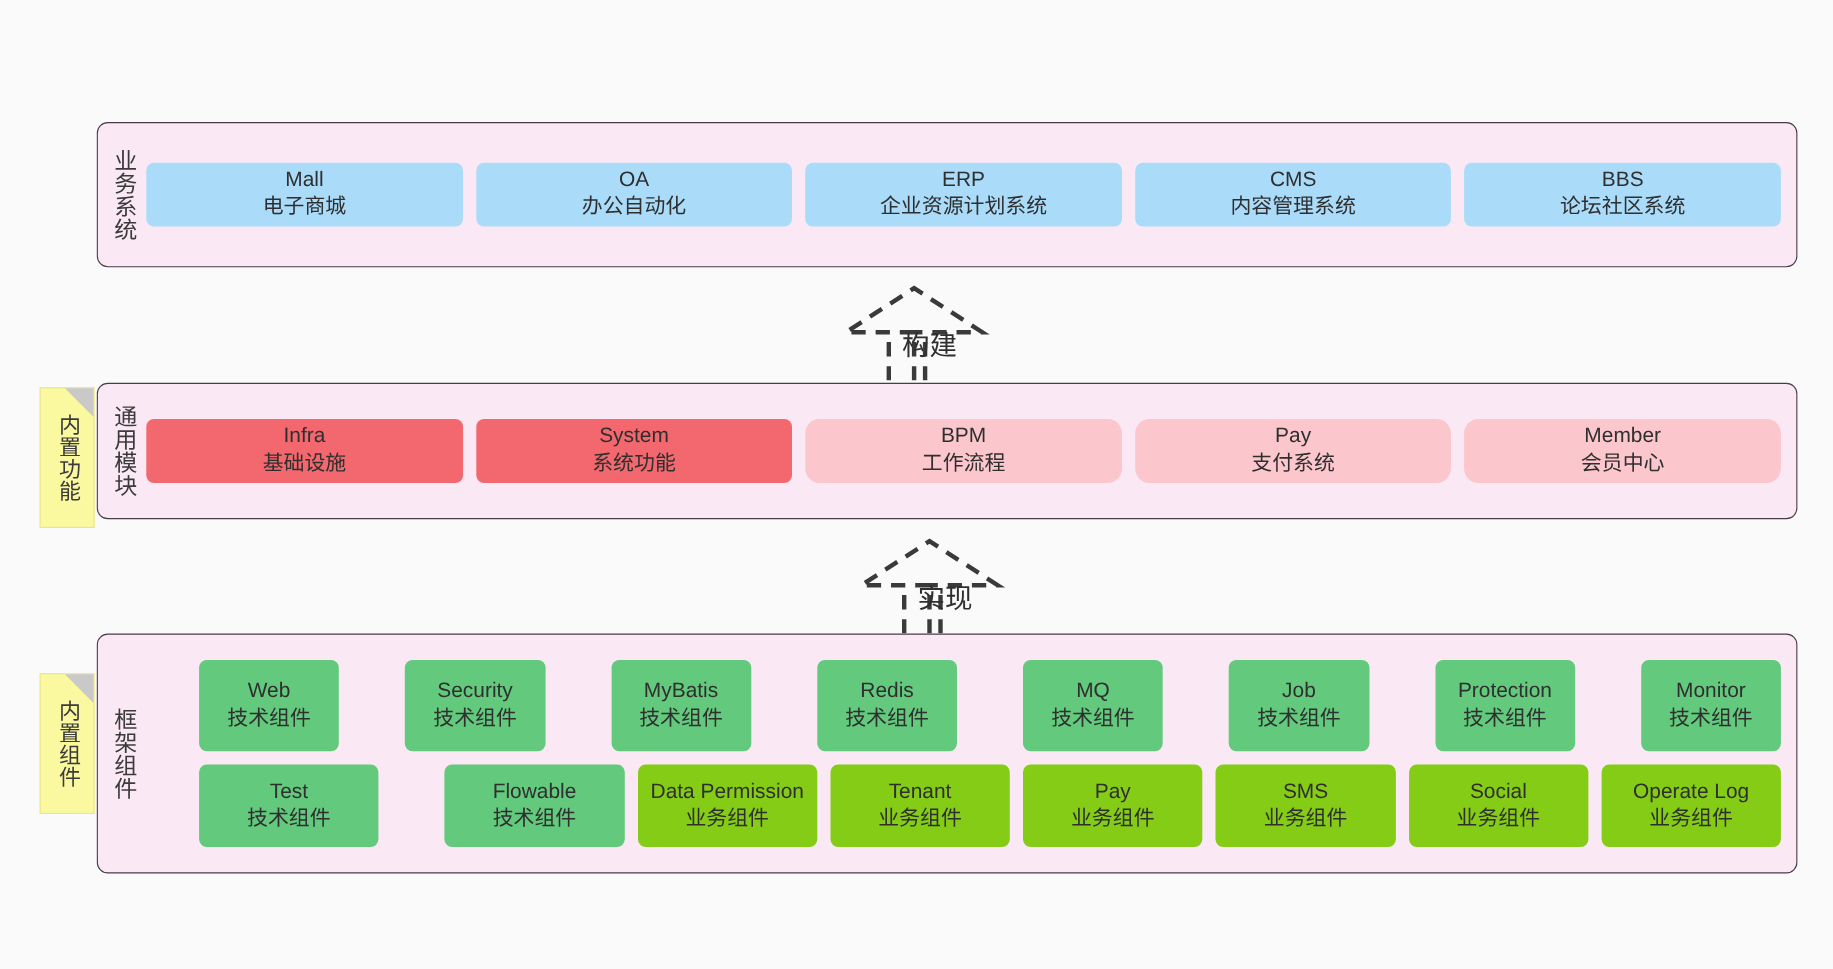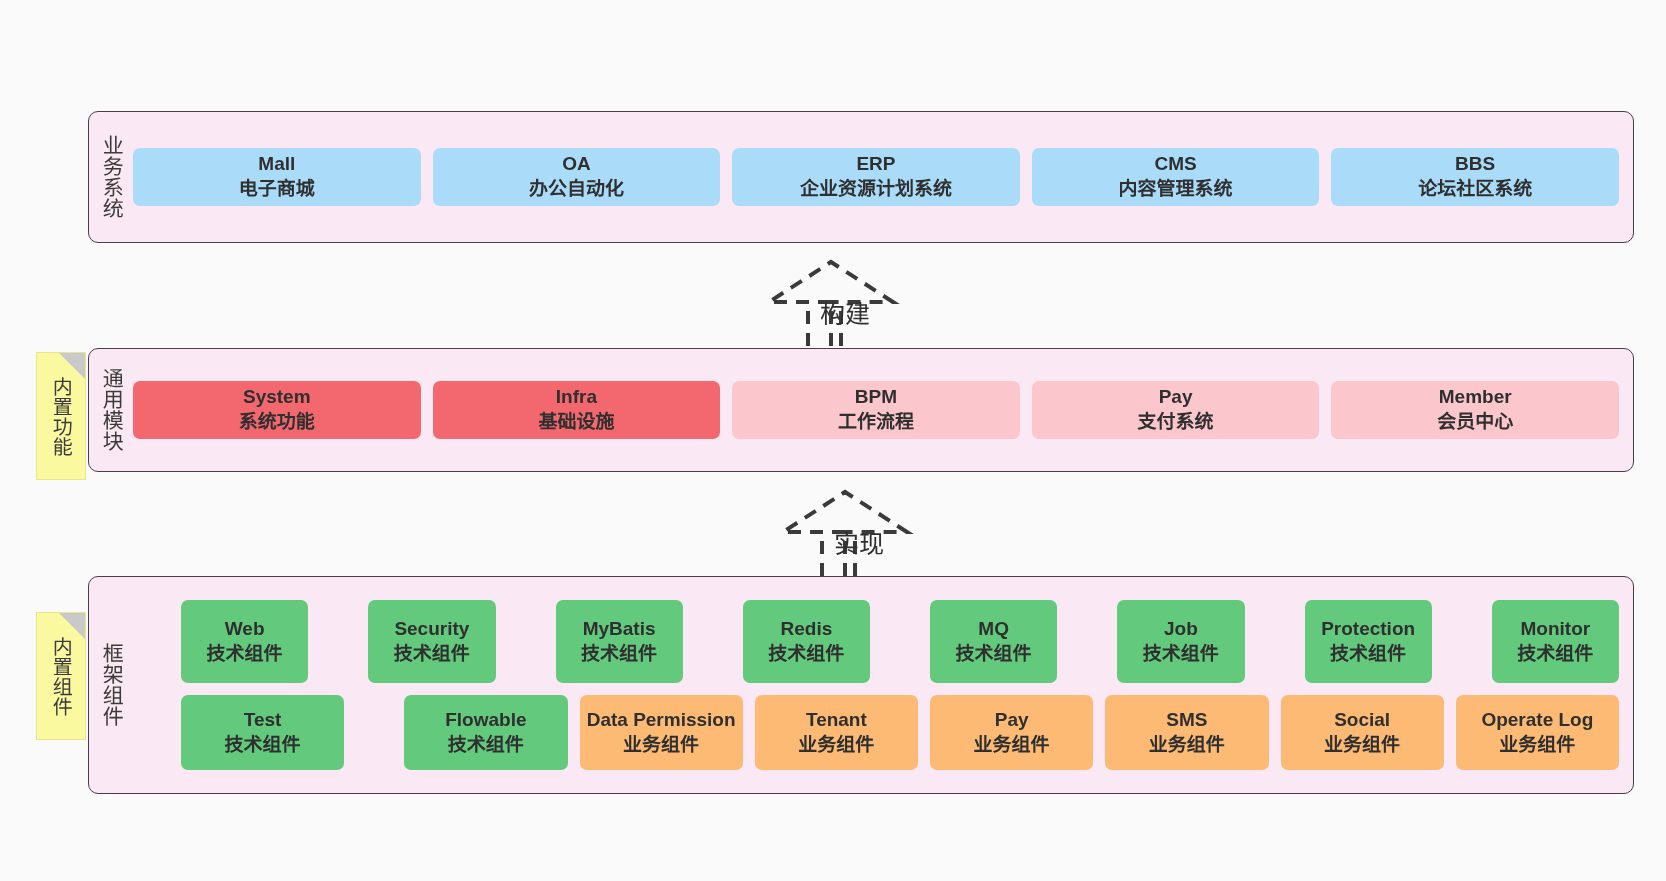--- a/index.html
+++ b/index.html
@@ -55,21 +55,20 @@
     display: flex;
     flex-direction: column;
     justify-content: center;
     gap: 12px;
     padding: 0 14px 0 0;
   }
 
   .row {
     display: flex;
     gap: 12px;
-    font-weight: bold;
   }
 
   
   .card {
     flex: 1 1 0;
     box-sizing: border-box;
     border-radius: 7px;
     display: flex;
     flex-direction: column;
     align-items: center;
@@ -79,23 +78,23 @@
     line-height: 1.30;
     color: #2f2f2f;
     padding: 4px 6px;
     min-width: 0;
   }
   .card .t1 { white-space: normal; }
   .card .t2 { white-space: nowrap; }
 
   .card.blue        { background: #aadcfa; }
   .card.red         { background: #f2686e; }
-  .card.pink        { background: #fcc6cd; }
+  .card.pink        { background: #fcc6cd; border-radius: 13px; }
   .card.green       { background: #63c97d; margin-left: 48px; }
-  .card.lightgreen  { background: #fdba74; }
+  .card.lightgreen  { background: #84cc16; }
 
   
   .note {
     position: absolute;
     box-sizing: border-box;
     background: #fbf9a0;
     border: 1px solid #e8e58c;
     display: flex;
     align-items: center;
     justify-content: center;
@@ -176,26 +175,26 @@
   <div class="note" id="note-builtin-features" style="left:36px; top:352px; width:50px; height:128px;">
     <span class="fold"></span>
     <span>内置功能</span>
   </div>
 
   <div class="layer" id="layer-common" style="left:88px; top:348px; width:1546px; height:124px;">
     <div class="layer-title">通用模块</div>
     <div class="layer-body">
       <div class="row">
         <div class="card red">
+          <span class="t1">Infra</span>
+          <span class="t2">基础设施</span>
+        </div>
+        <div class="card red">
           <span class="t1">System</span>
           <span class="t2">系统功能</span>
-        </div>
-        <div class="card red">
-          <span class="t1">Infra</span>
-          <span class="t2">基础设施</span>
         </div>
         <div class="card pink">
           <span class="t1">BPM</span>
           <span class="t2">工作流程</span>
         </div>
         <div class="card pink">
           <span class="t1">Pay</span>
           <span class="t2">支付系统</span>
         </div>
         <div class="card pink">

